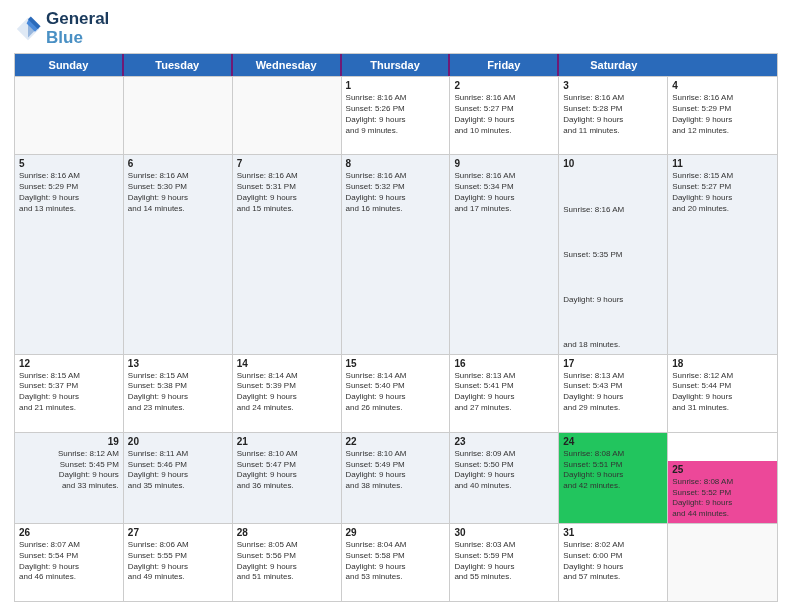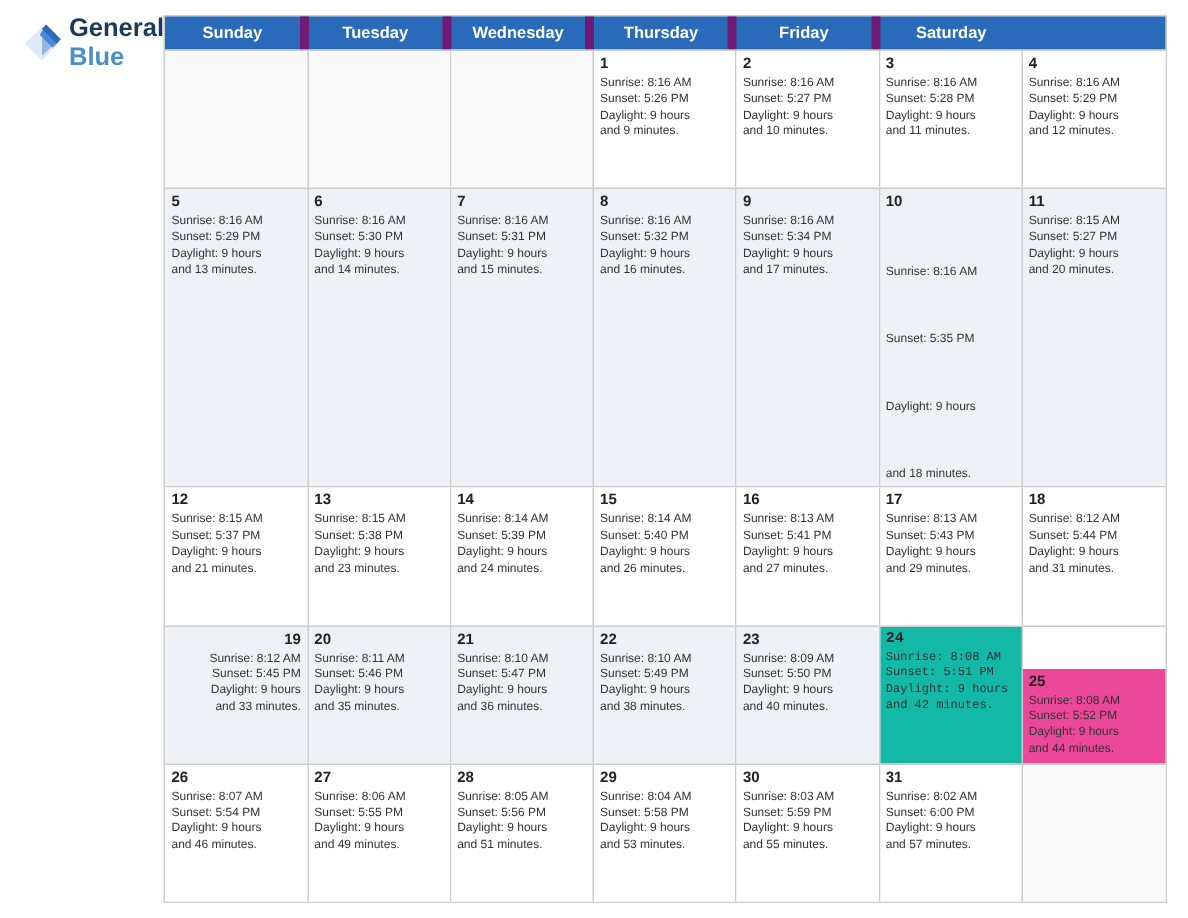--- a/index.html
+++ b/index.html
@@ -9,21 +9,21 @@
       width: 792px;
       height: 612px;
       overflow: hidden;
     }
     .page {
       width: 792px;
       height: 612px;
       background: #fff;
       padding: 10px 14px 10px 14px;
       display: flex;
-      flex-direction: row;
+      flex-direction: column;
     }
     .header {
       display: flex;
       justify-content: space-between;
       align-items: flex-start;
       margin-bottom: 6px;
     }
     .logo {
       display: flex;
       align-items: center;
@@ -56,21 +56,21 @@
       display: grid;
       grid-template-columns: repeat(7, 1fr);
       background: #2a6aba;
     }
     .cal-header-cell {
       color: #fff;
       font-size: 11px;
       font-weight: bold;
       text-align: center;
       padding: 5px 2px;
-      border-right: 6px solid #701a75;
+      border-right: 2px solid #701a75;
     }
     .cal-header-cell:last-child { border-right: none; }
     .cal-body {
       flex: 1;
       display: flex;
       flex-direction: column;
     }
     .cal-row {
       display: grid;
       grid-template-columns: repeat(7, 1fr);
@@ -300,21 +300,21 @@
             <div class="cell-text">Daylight: 9 hours</div>
             <div class="cell-text">and 38 minutes.</div>
           </div>
           <div class="cal-cell alt-row" style="background: rgb(238, 242, 247);">
             <div class="day-num">23</div>
             <div class="cell-text">Sunrise: 8:09 AM</div>
             <div class="cell-text">Sunset: 5:50 PM</div>
             <div class="cell-text">Daylight: 9 hours</div>
             <div class="cell-text">and 40 minutes.</div>
           </div>
-          <div class="cal-cell alt-row" style="background: #14b8a6; font-family: Liberation Mono, monospace;">
+          <div class="cal-cell alt-row" style="background: #22c55e;">
             <div class="day-num">24</div>
             <div class="cell-text">Sunrise: 8:08 AM</div>
             <div class="cell-text">Sunset: 5:51 PM</div>
             <div class="cell-text">Daylight: 9 hours</div>
             <div class="cell-text">and 42 minutes.</div>
           </div>
           <div class="cal-cell alt-row" style="background: #ec4899; margin-top: 28px;">
             <div class="day-num">25</div>
             <div class="cell-text">Sunrise: 8:08 AM</div>
             <div class="cell-text">Sunset: 5:52 PM</div>

